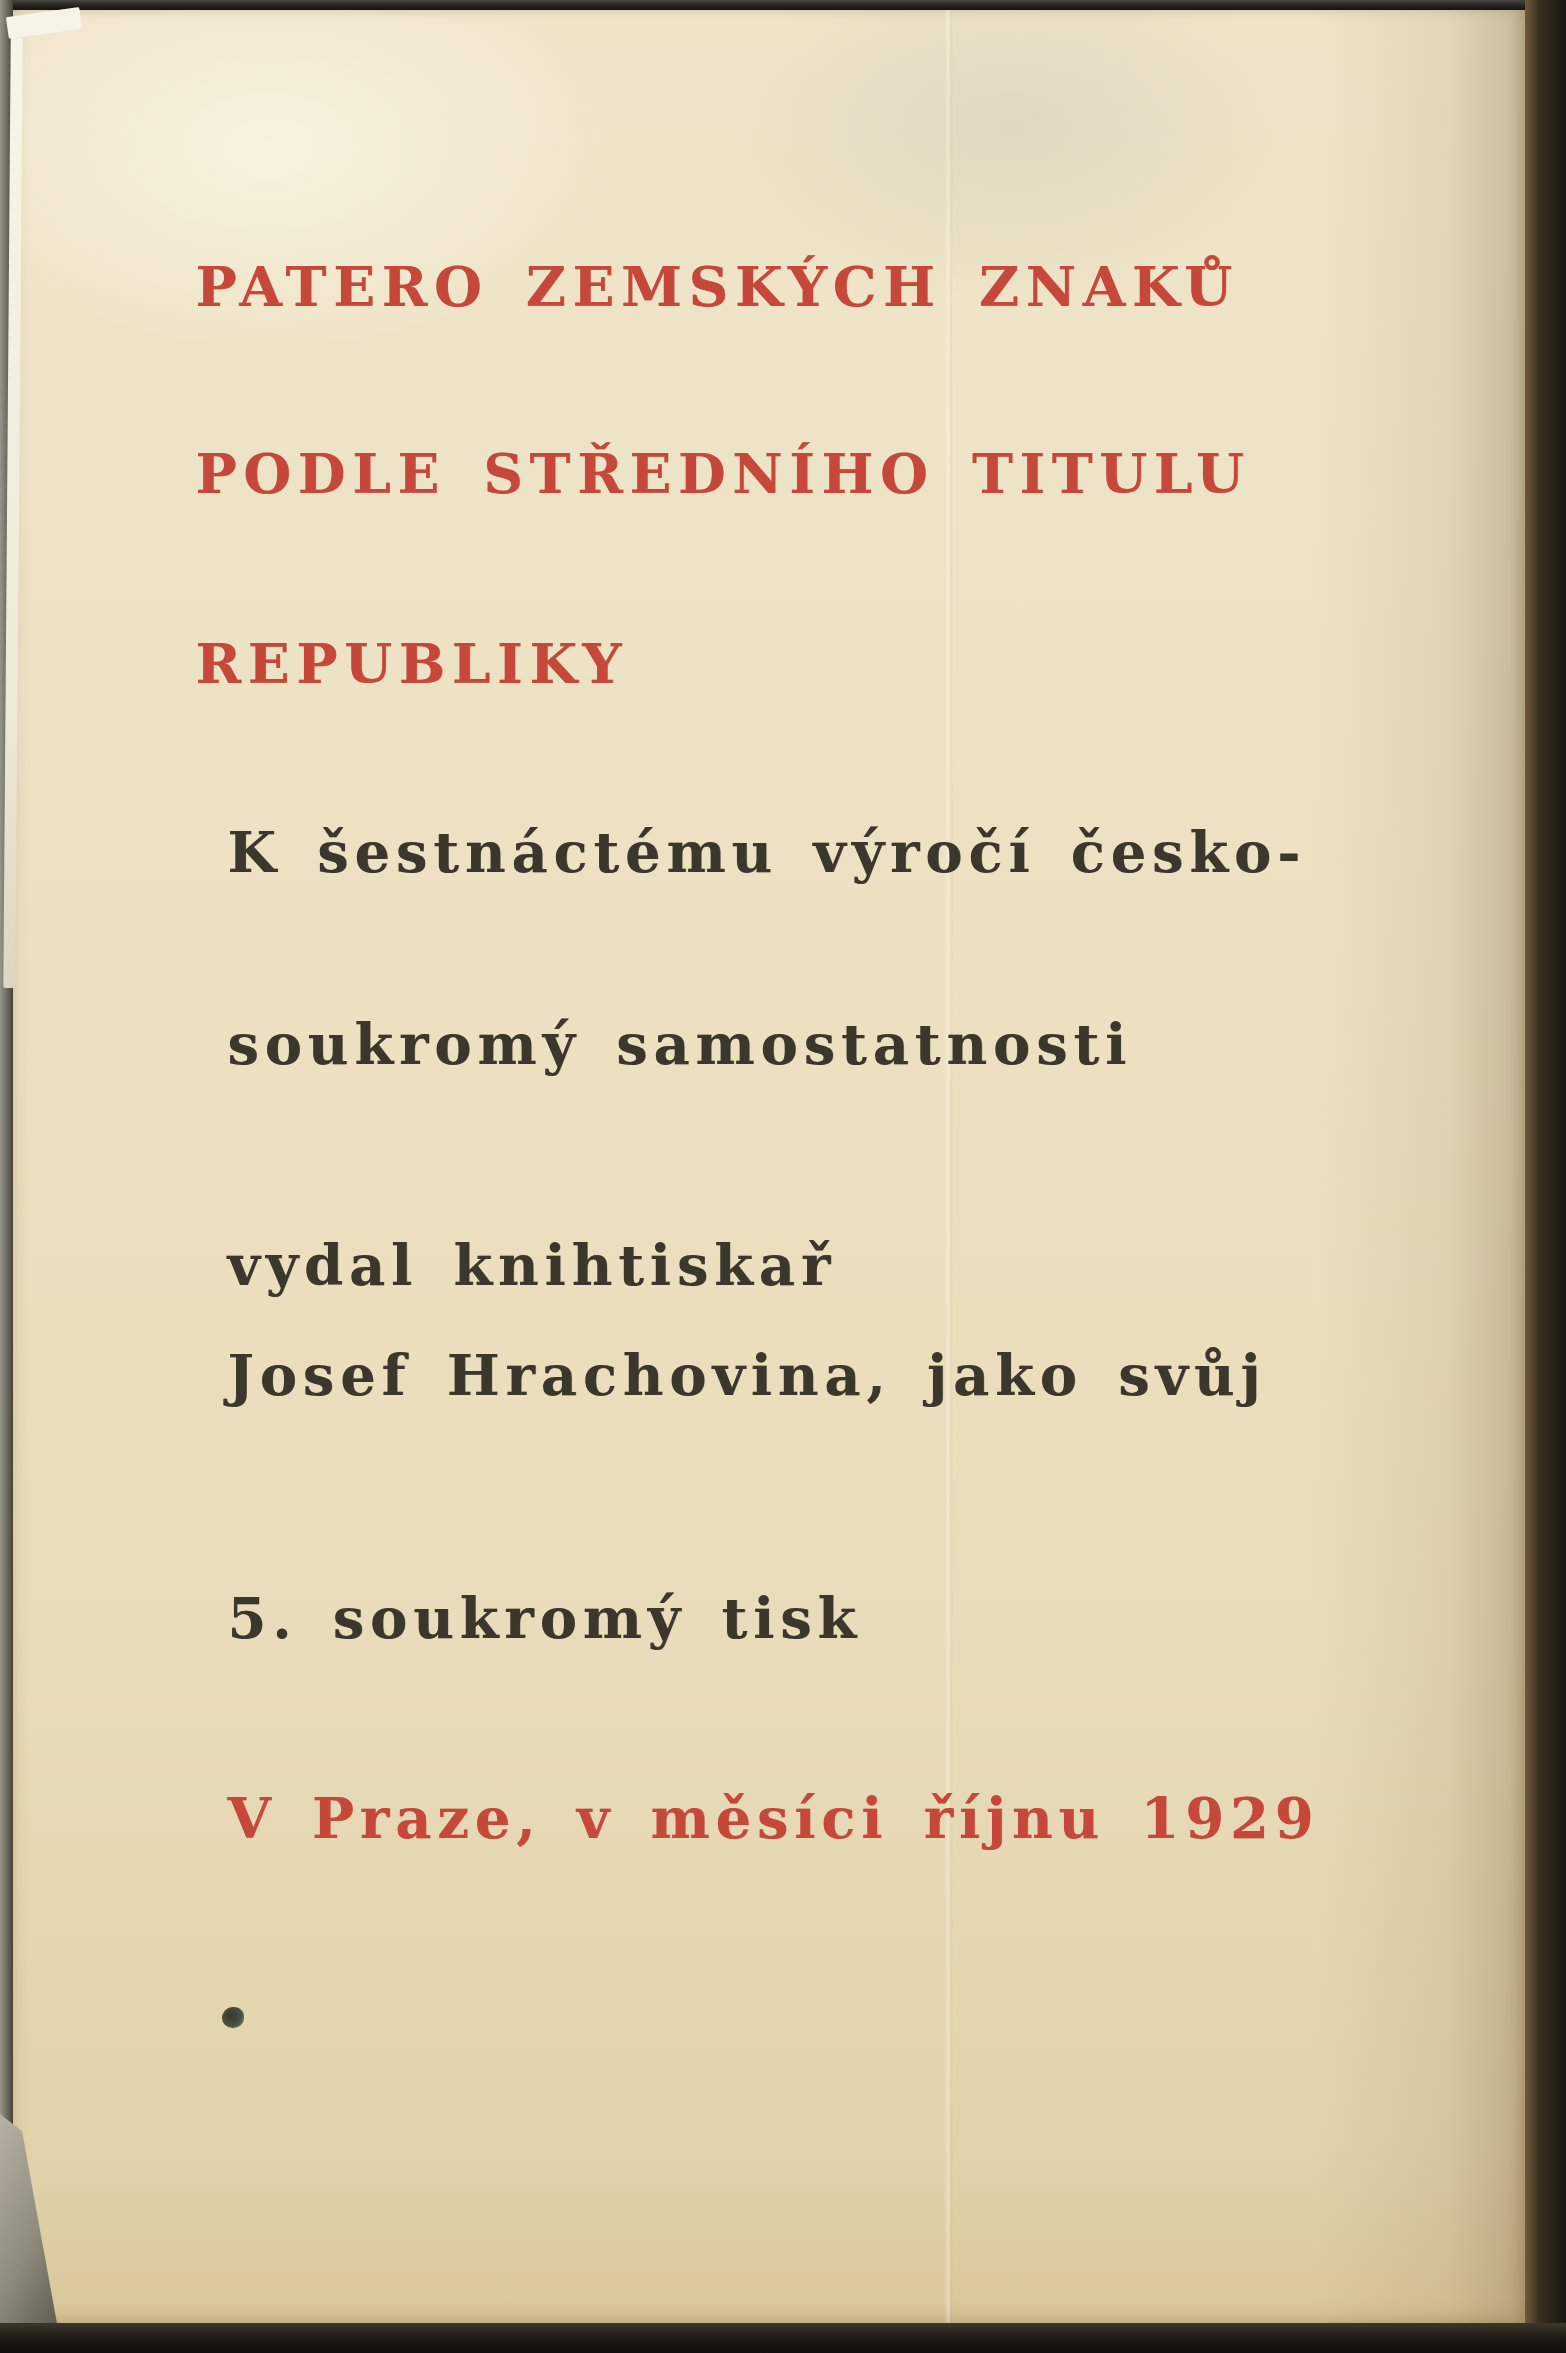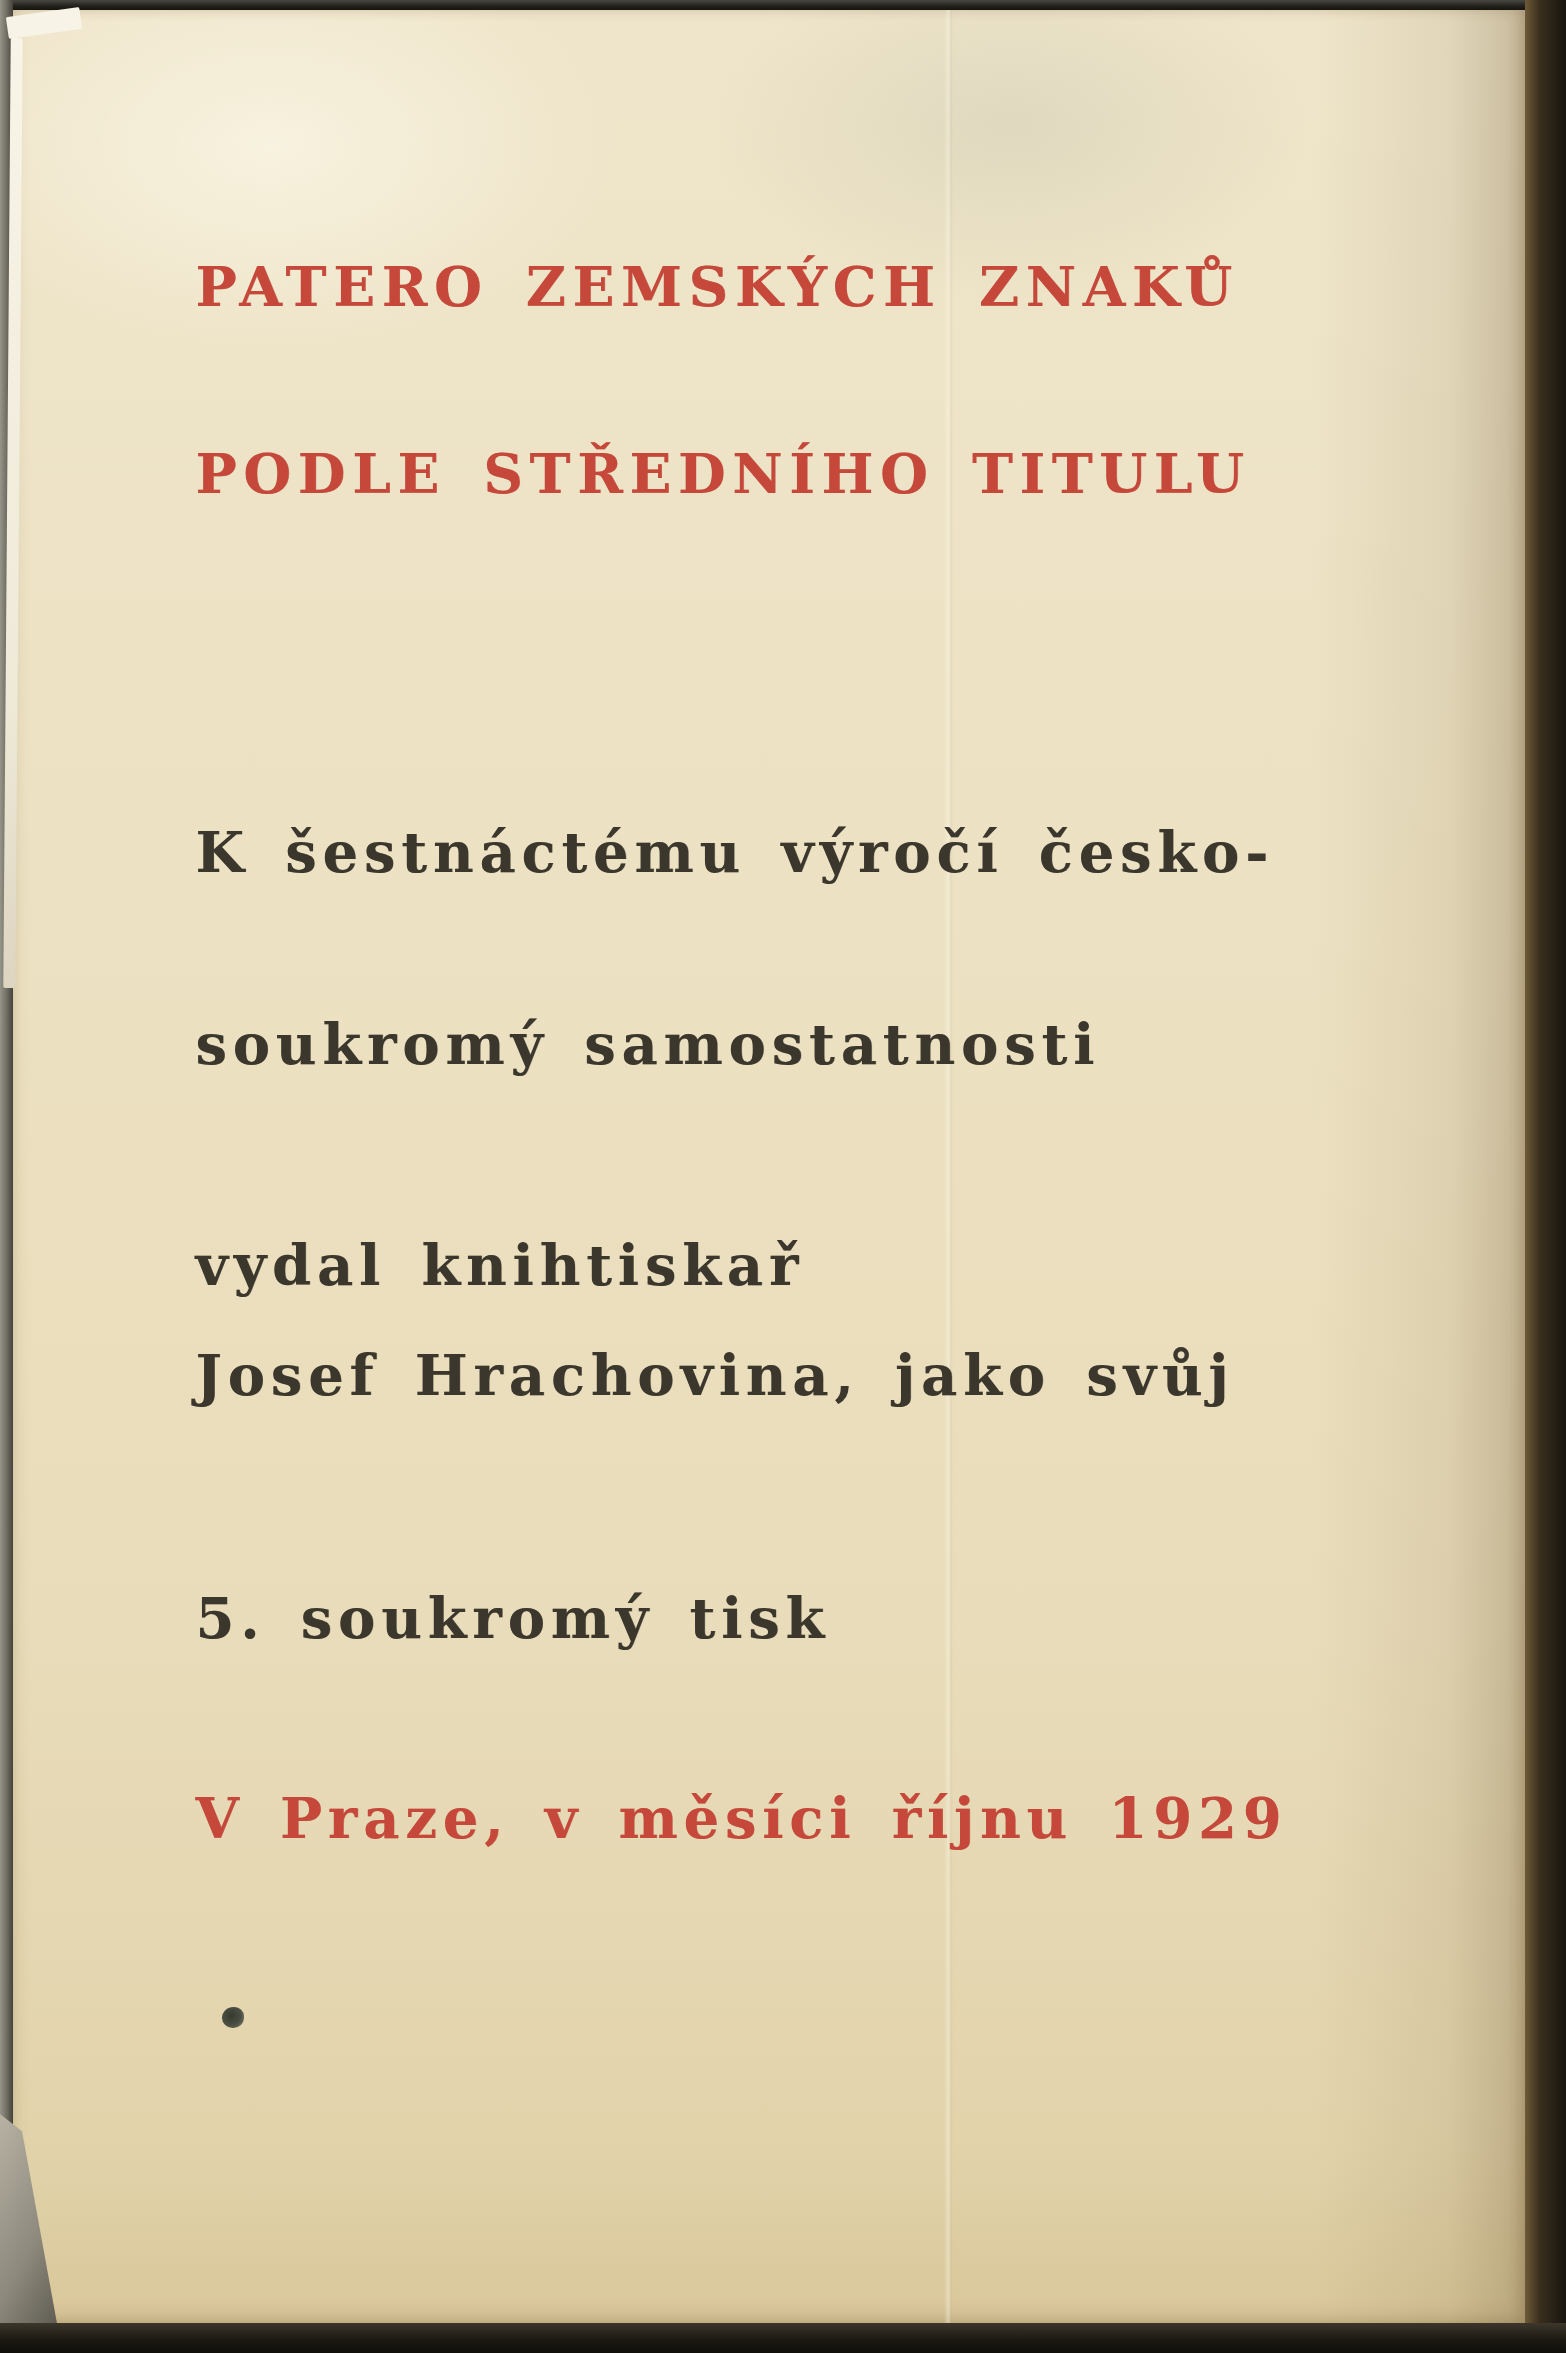--- a/index.html
+++ b/index.html
@@ -80,20 +80,21 @@
   }
   .type-line.caps{
     font-size:55px;
     letter-spacing:6.6px;
     word-spacing:11.6px;
   }
   .type-line.lower{
     font-size:56px;
     letter-spacing:5.8px;
     word-spacing:10px;
+    margin-left:32px;
   }
   .red{ color:#c5483a; text-shadow:0.4px 0.4px 0 rgba(160,50,40,0.4); }
   .black{ color:#3b372d; text-shadow:0.4px 0.4px 0 rgba(30,28,20,0.35); }
 
   
   .ink-speck{
     position:absolute;left:210px;top:1998px;width:21.5px;height:20.7px;
     border-radius:55% 45% 50% 50%;
     background:radial-gradient(circle at 42% 42%, #35392f 0%, #4a4f42 55%, #747666 85%, rgba(116,118,102,0) 100%);
   }
@@ -103,20 +104,21 @@
 
 <div class="scan">
 
   <div class="paper">
     <div class="paper-crease"></div>
 
     <div class="type-line caps red" style="top:250px">PATERO ZEMSKÝCH ZNAKŮ</div>
 
     <div class="type-line caps red" style="top:437px">PODLE STŘEDNÍHO TITULU</div>
 
+    <div class="type-line caps red" style="top:627px">REPUBLIKY</div>
 
     <div class="type-line lower black" style="top:815px">K šestnáctému výročí česko-</div>
 
     <div class="type-line lower black" style="top:1007px">soukromý samostatnosti</div>
 
     <div class="type-line lower black" style="top:1228px">vydal knihtiskař</div>
 
     <div class="type-line lower black" style="top:1338px">Josef Hrachovina, jako svůj</div>
 
     <div class="type-line lower black" style="top:1581px">5. soukromý tisk</div>

